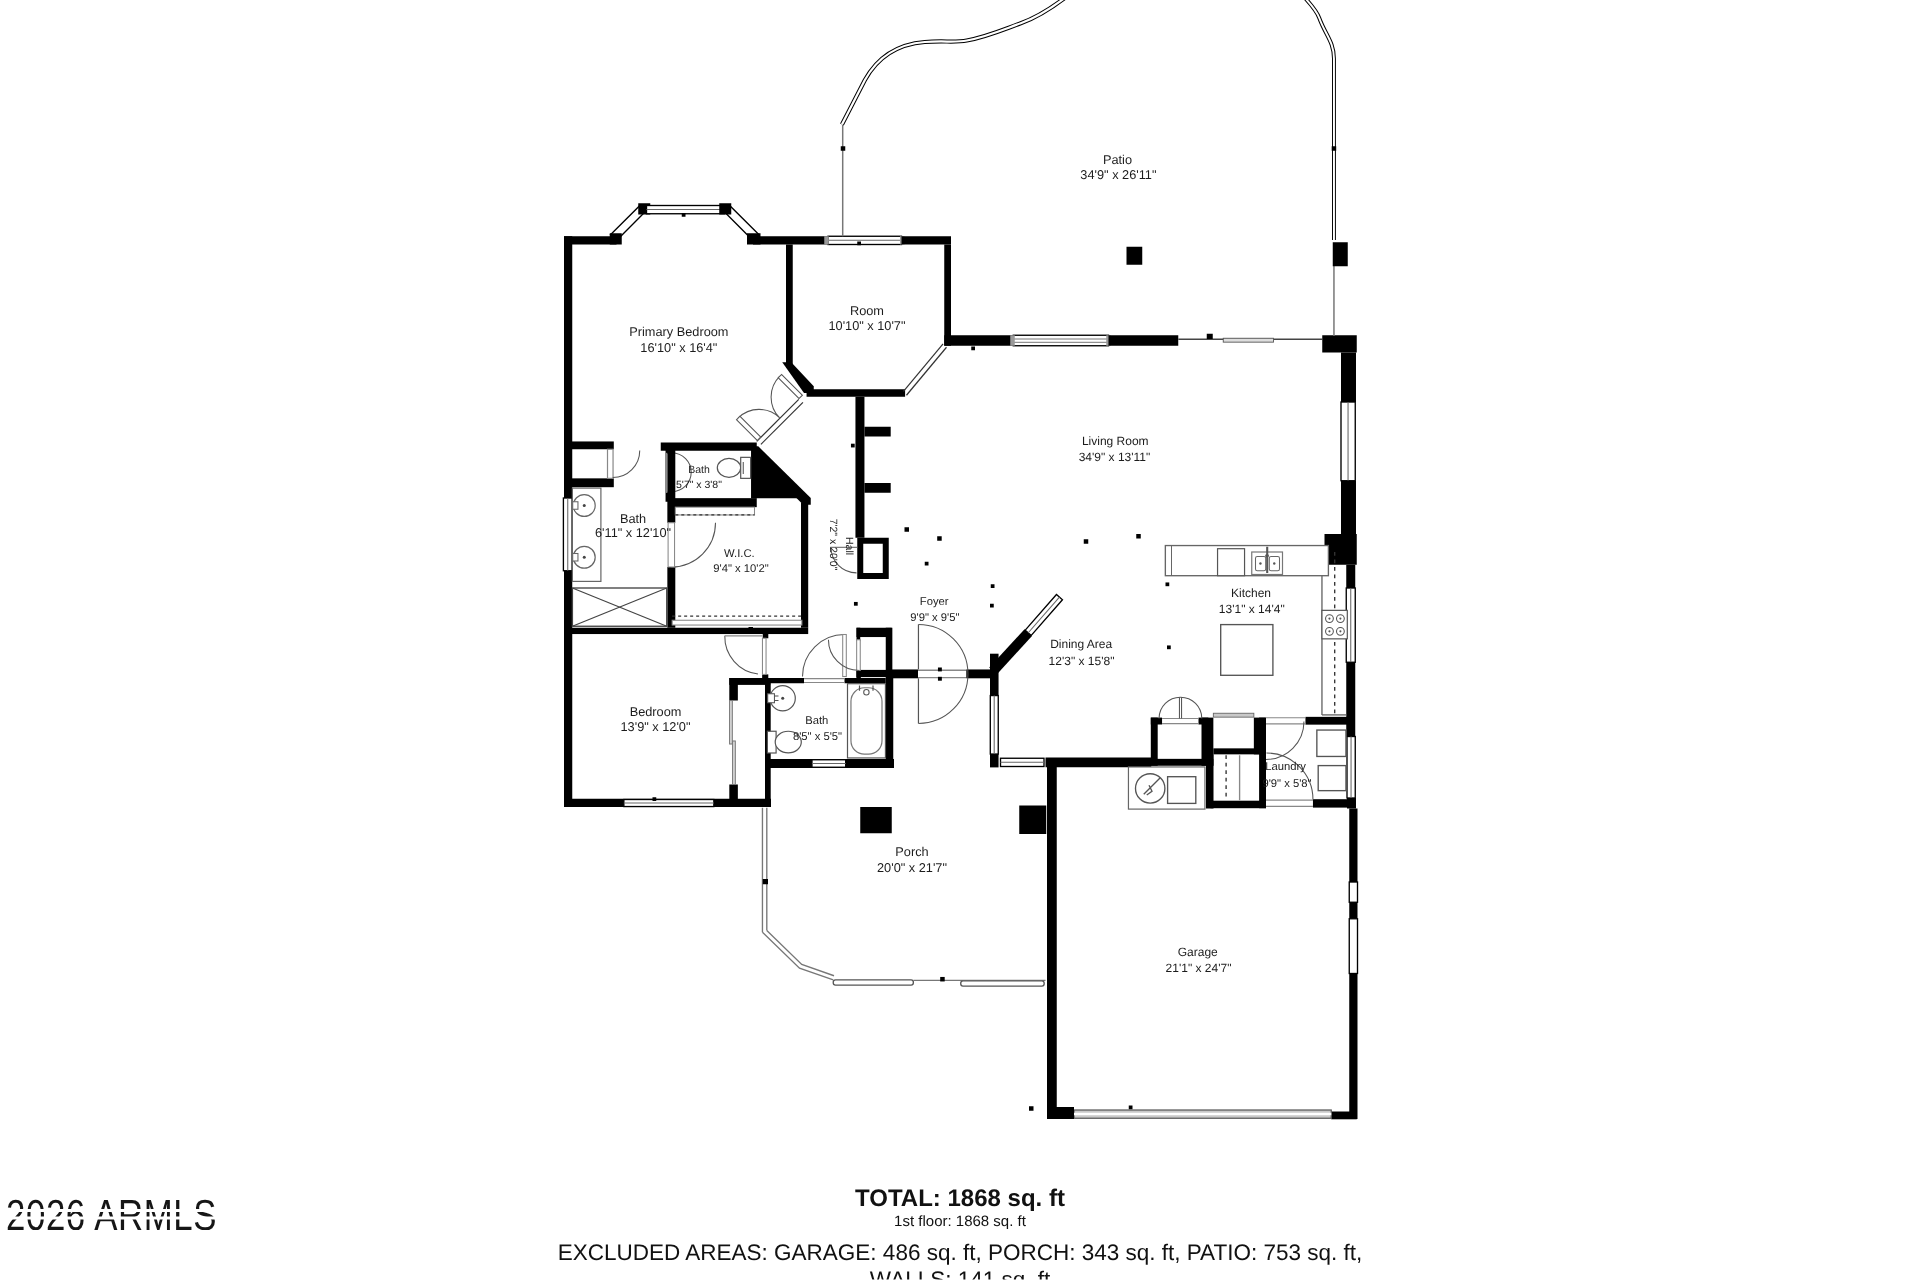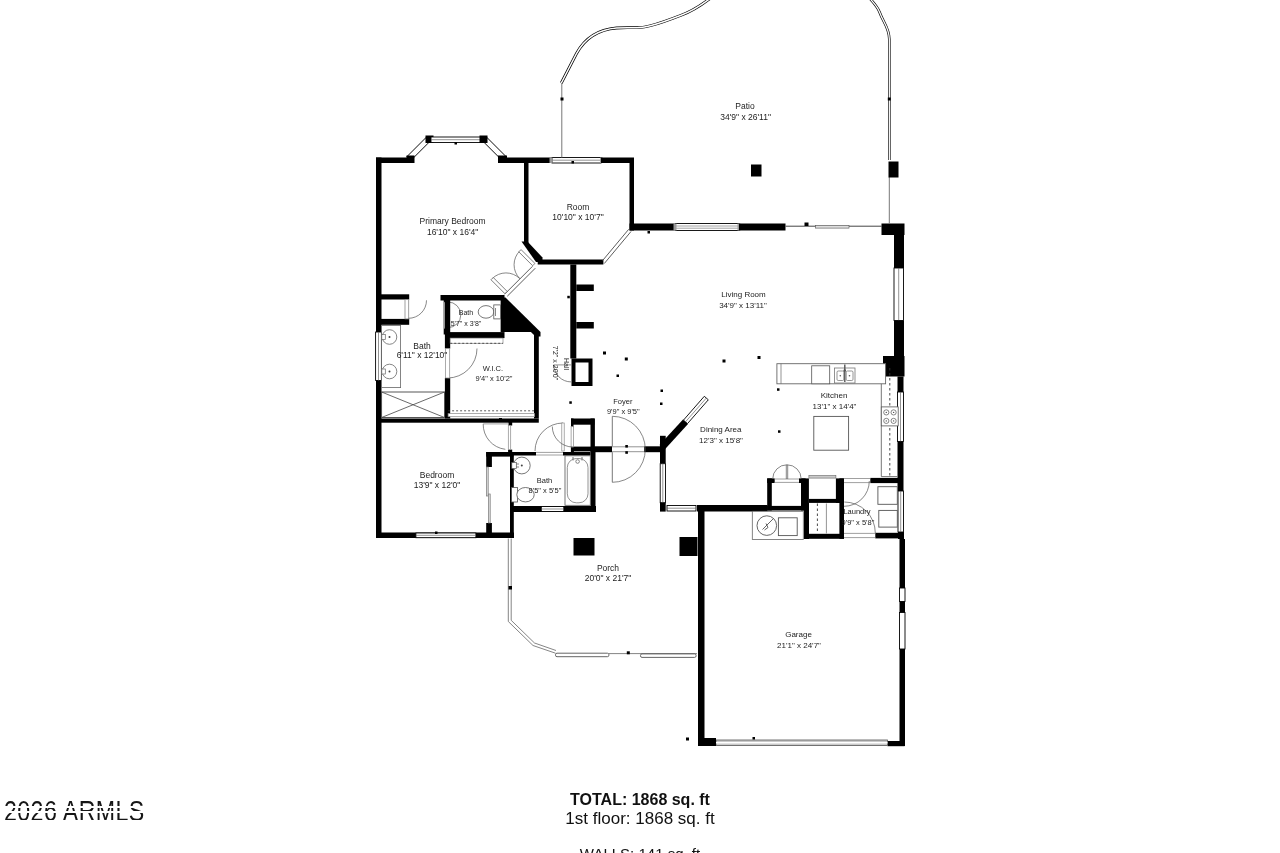--- a/index.html
+++ b/index.html
@@ -823,22 +823,23 @@
       </g>
 
 <g>
         <text class="lbl" x="798.5" y="637" style="font-size:8px">Garage</text>
         <text class="lbl" x="799" y="648" style="font-size:8px">21'1" x 24'7"</text>
       </g>
 </svg>
 
 <div class="sum" style="top:791px;font-weight:bold;font-size:16px;">TOTAL: 1868 sq. ft</div>
 
-<div class="sum" style="top:809px;font-size:17px;">1st floor: 1868 sq. ft</div>
-
+<div class="sum" style="top:809px;font-size:10px;">1st floor: 1868 sq. ft</div>
+
+<div class="sum" style="top:827px;font-size:15px;">EXCLUDED AREAS: GARAGE: 486 sq. ft, PORCH: 343 sq. ft, PATIO: 753 sq. ft,</div>
 
 <div class="sum" style="top:845px;font-size:15px;">WALLS: 141 sq. ft</div>
 
 <div class="wm">2026 ARMLS</div>
 
 <div class="stripe" style="top:806px;"></div>
 
 <div class="stripe" style="top:811px;"></div>
 
 <div class="stripe" style="top:820px;"></div>

